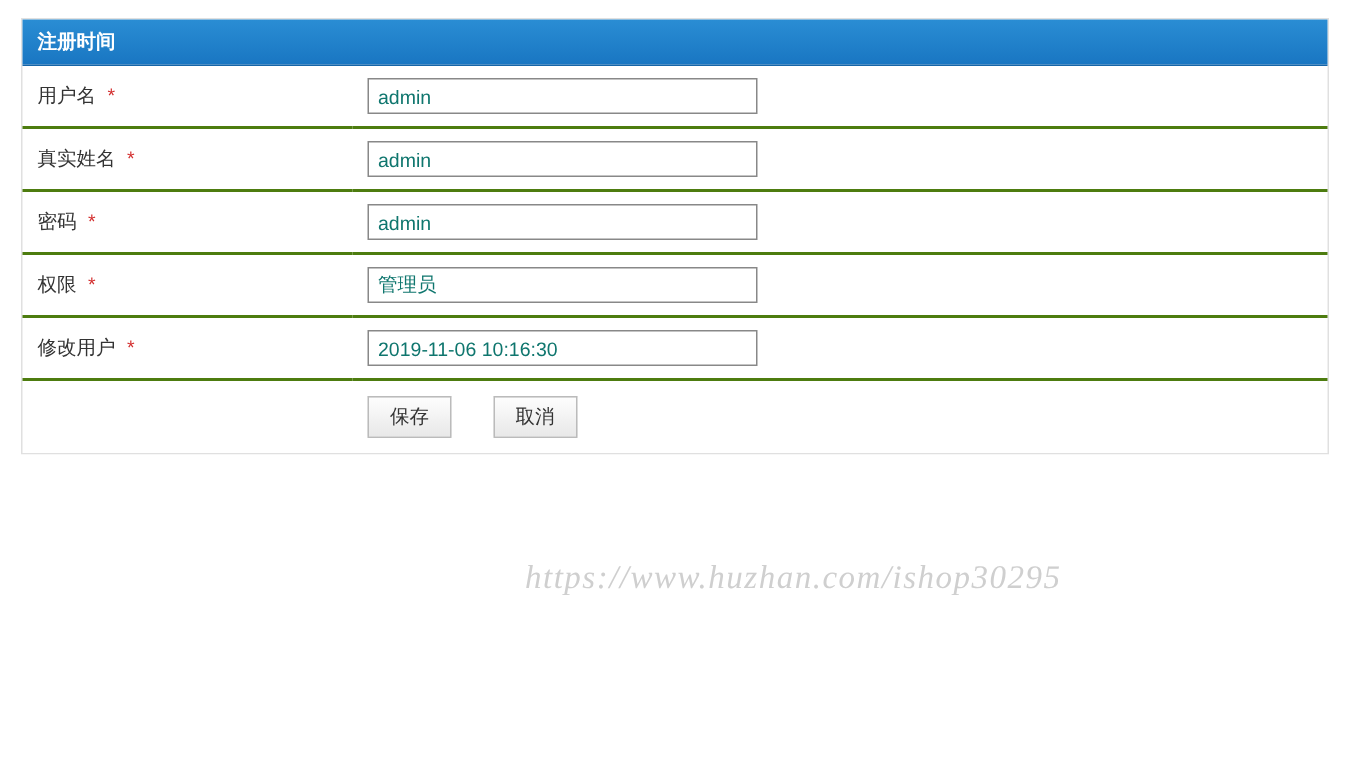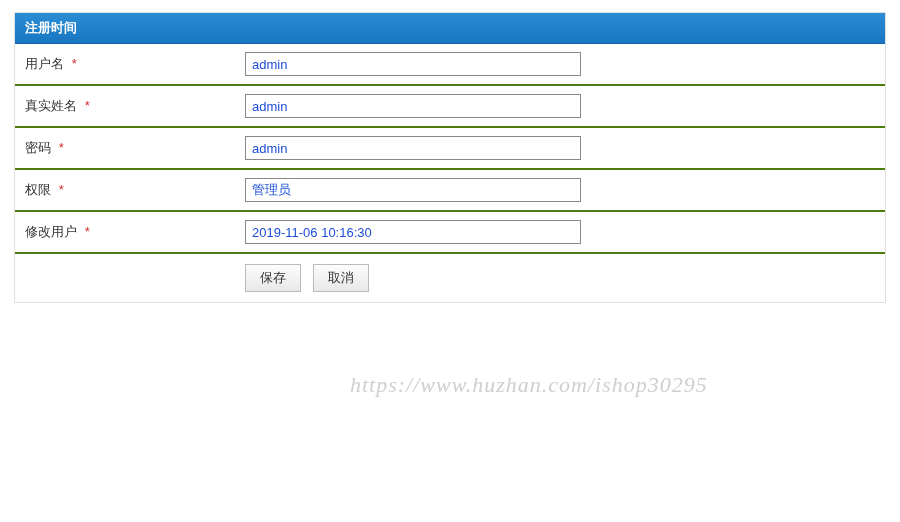--- a/index.html
+++ b/index.html
@@ -39,36 +39,36 @@
     .label-cell {
       width: 220px;
       color: #333;
       font-size: 13px;
     }
     .required {
       color: #d32f2f;
       margin-left: 4px;
     }
     .input-cell input[type="text"] {
-      width: 336px;
+      width: 260px;
       height: 24px;
       padding: 2px 6px;
       border: 1px solid #888;
       font-size: 13px;
-      color: #1d4ed8;
+      color: #0f766e;
       background: #fff;
     }
     .button-row td {
       padding: 10px 10px;
     }
     .btn {
       display: inline-block;
       min-width: 54px;
       padding: 4px 14px;
-      margin-right: 8px;
+      margin-right: 24px;
       margin-left: 0;
       border: 1px solid #bbb;
       background: linear-gradient(to bottom, #fdfdfd, #e8e8e8);
       color: #333;
       font-size: 13px;
       cursor: pointer;
       text-align: center;
     }
     .watermark {
       position: absolute;

